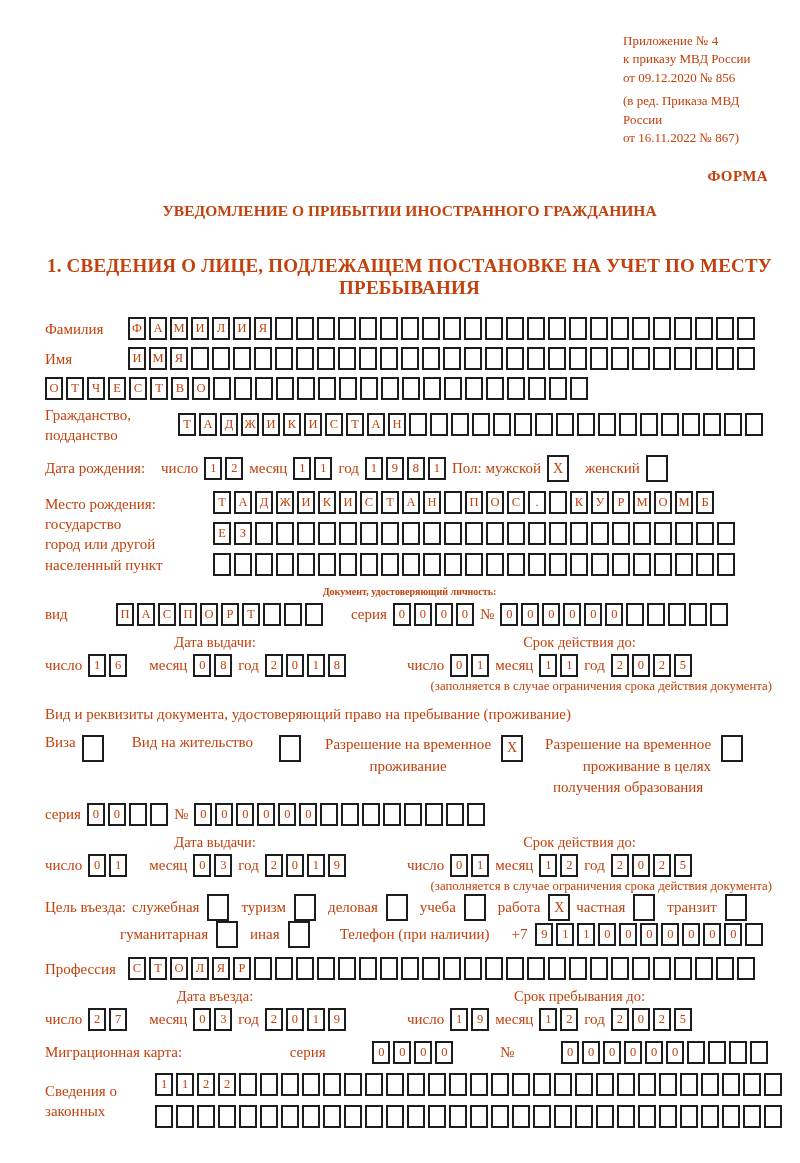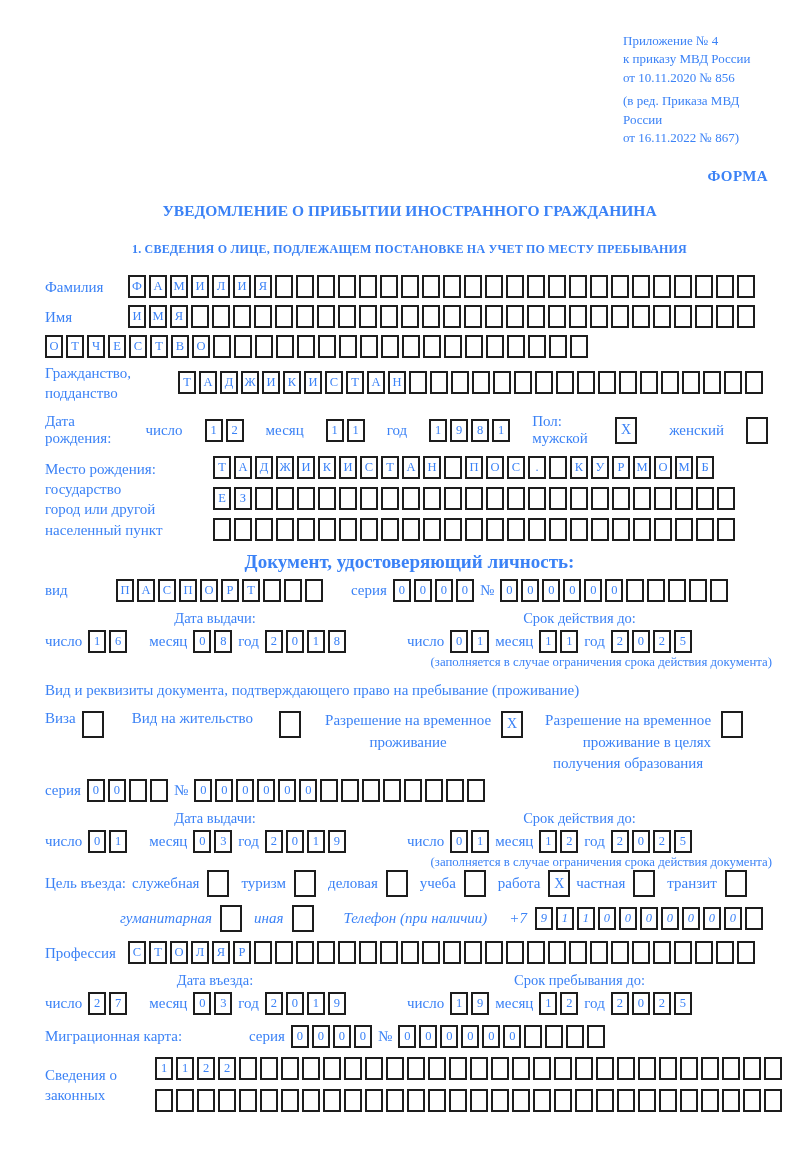--- a/index.html
+++ b/index.html
@@ -1,27 +1,27 @@
 <!DOCTYPE html>
 <html><head>
 <meta charset="utf-8">
 <style>
   html,body { margin:0; padding:0; background:#e8e8e8; }
   .page {
     width:800px; height:1163px; margin:0 auto; background:#ffffff;
-    font-family:"Liberation Serif","DejaVu Serif",serif; color:#3b82f6;
+    font-family:"Liberation Serif","DejaVu Serif",serif; color:#c2410c;
     box-sizing:border-box; padding:32px 26px 16px 45px; position:relative;
     overflow:hidden;
   }
   .annex { margin-left:578px; font-size:13px; line-height:1.42; }
   .annex-amend { margin-top:5px; }
   .forma { text-align:right; font-weight:bold; font-size:15px; margin:20px 6px 9px 0; letter-spacing:.4px; }
   .title { text-align:center; font-weight:bold; font-size:15.5px; line-height:1.5; margin-top:14px; }
   .blankline { display:inline-block; width:56px; border-bottom:2px solid #3a3a3a; height:12px; margin-left:10px; }
-  .sec-heading { text-align:center; font-weight:bold; font-size:12px; margin-top:20px; letter-spacing:.2px; }
+  .sec-heading { text-align:center; font-weight:bold; font-size:19px; margin-top:33px; letter-spacing:.2px; }
 
   .row { display:flex; align-items:center; margin-top:7px; }
   .lbl { flex-shrink:0; font-size:15px; line-height:1.35; padding-top:1px; }
   .cells { display:flex; gap:3px; flex-wrap:nowrap; }
   .cell {
     width:14px; height:19px; border:2px solid #1d1d1d; flex-shrink:0;
     display:flex; align-items:center; justify-content:center;
     font-size:12.5px; background:#fff;
   }
   .big .cell { width:18px; height:23px; font-size:14px; }
@@ -40,31 +40,31 @@
   .pairdates .cells { margin:0 6px; }
   .smallnote { text-align:right; font-size:12.8px; margin-top:2px; padding-right:2px; }
 
   .intro { font-size:15px; margin-top:9px; line-height:1.5; }
   .permit-row { display:flex; align-items:flex-start; margin-top:8px; font-size:15px; }
   .permit-row .cells { margin-left:10px; margin-top:1px; }
   .centered-lbl { text-align:center; line-height:1.45; }
 
   .purpose { display:flex; align-items:center; flex-wrap:nowrap; font-size:15px; }
   .purpose .cells { margin-left:8px; margin-right:12px; }
-  .doc-head { text-align:center; font-weight:bold; font-size:19px; margin-top:10px; }
+  .doc-head { text-align:center; font-weight:bold; font-size:10px; margin-top:10px; }
 </style>
 </head>
 <body>
 
 <div class="page">
 
   <div class="annex">
     <div>Приложение № 4</div>
     <div>к приказу МВД России</div>
-    <div>от 10.11.2020 № 856</div>
+    <div>от 09.12.2020 № 856</div>
     <div class="annex-amend">(в ред. Приказа МВД России</div>
     <div>от 16.11.2022 № 867)</div>
   </div>
 
   <div class="forma">ФОРМА</div>
 
   <div class="title">
     <div>УВЕДОМЛЕНИЕ О ПРИБЫТИИ ИНОСТРАННОГО ГРАЖДАНИНА</div>
   </div>
 
@@ -203,21 +203,21 @@
         <span class="cell"></span>
         <span class="cell"></span>
         <span class="cell"></span>
         <span class="cell"></span>
         <span class="cell"></span>
         <span class="cell"></span>
         <span class="cell"></span>
       </div>
   </div>
 
-  <div class="inlinerow" style="margin-top:10px;gap:16px;">
+  <div class="inlinerow" style="margin-top:10px;">
     <span>Дата рождения:</span>
     <span class="gap16">число</span>
     <span class="cells">
         <span class="cell">1</span>
         <span class="cell">2</span>
       </span>
     <span>месяц</span>
     <span class="cells">
         <span class="cell">1</span>
         <span class="cell">1</span>
@@ -408,21 +408,21 @@
       <span class="cells">
           <span class="cell">2</span>
           <span class="cell">0</span>
           <span class="cell">2</span>
           <span class="cell">5</span>
         </span>
     </span>
   </div>
   <div class="smallnote">(заполняется в случае ограничения срока действия документа)</div>
 
-  <div class="intro">Вид и реквизиты документа, подтверждающего право на пребывание (проживание)</div>
+  <div class="intro">Вид и реквизиты документа, удостоверяющий право на пребывание (проживание)</div>
 
   <div class="permit-row">
     <span>Виза</span>
     <span class="cells big" style="margin-left:6px;">
         <span class="cell"></span>
       </span>
     <span style="margin-left:28px;">Вид на жительство</span>
     <span class="cells big" style="margin-left:26px;">
         <span class="cell"></span>
       </span>
@@ -541,21 +541,21 @@
     <span>частная</span>
     <span class="cells big">
         <span class="cell"></span>
       </span>
     <span>транзит</span>
     <span class="cells big" style="margin-right:0;">
         <span class="cell"></span>
       </span>
   </div>
 
-  <div class="purpose" style="margin-top:8px;font-style:italic;">
+  <div class="purpose" style="margin-top:0;">
     <span style="margin-left:75px;">гуманитарная</span>
     <span class="cells big">
         <span class="cell"></span>
       </span>
     <span>иная</span>
     <span class="cells big">
         <span class="cell"></span>
       </span>
     <span style="margin-left:18px;">Телефон (при наличии)</span>
     <span style="margin-left:22px;">+7</span>
@@ -648,21 +648,21 @@
       <span>год</span>
       <span class="cells">
           <span class="cell">2</span>
           <span class="cell">0</span>
           <span class="cell">2</span>
           <span class="cell">5</span>
         </span>
     </span>
   </div>
 
-  <div class="inlinerow" style="margin-top:10px;">
+  <div class="inlinerow" style="margin-top:10px;justify-content:space-between;">
     <span style="width:172px;">Миграционная карта:</span>
     <span style="margin-left:32px;">серия</span>
     <span class="cells">
         <span class="cell">0</span>
         <span class="cell">0</span>
         <span class="cell">0</span>
         <span class="cell">0</span>
       </span>
     <span>№</span>
     <span class="cells">

